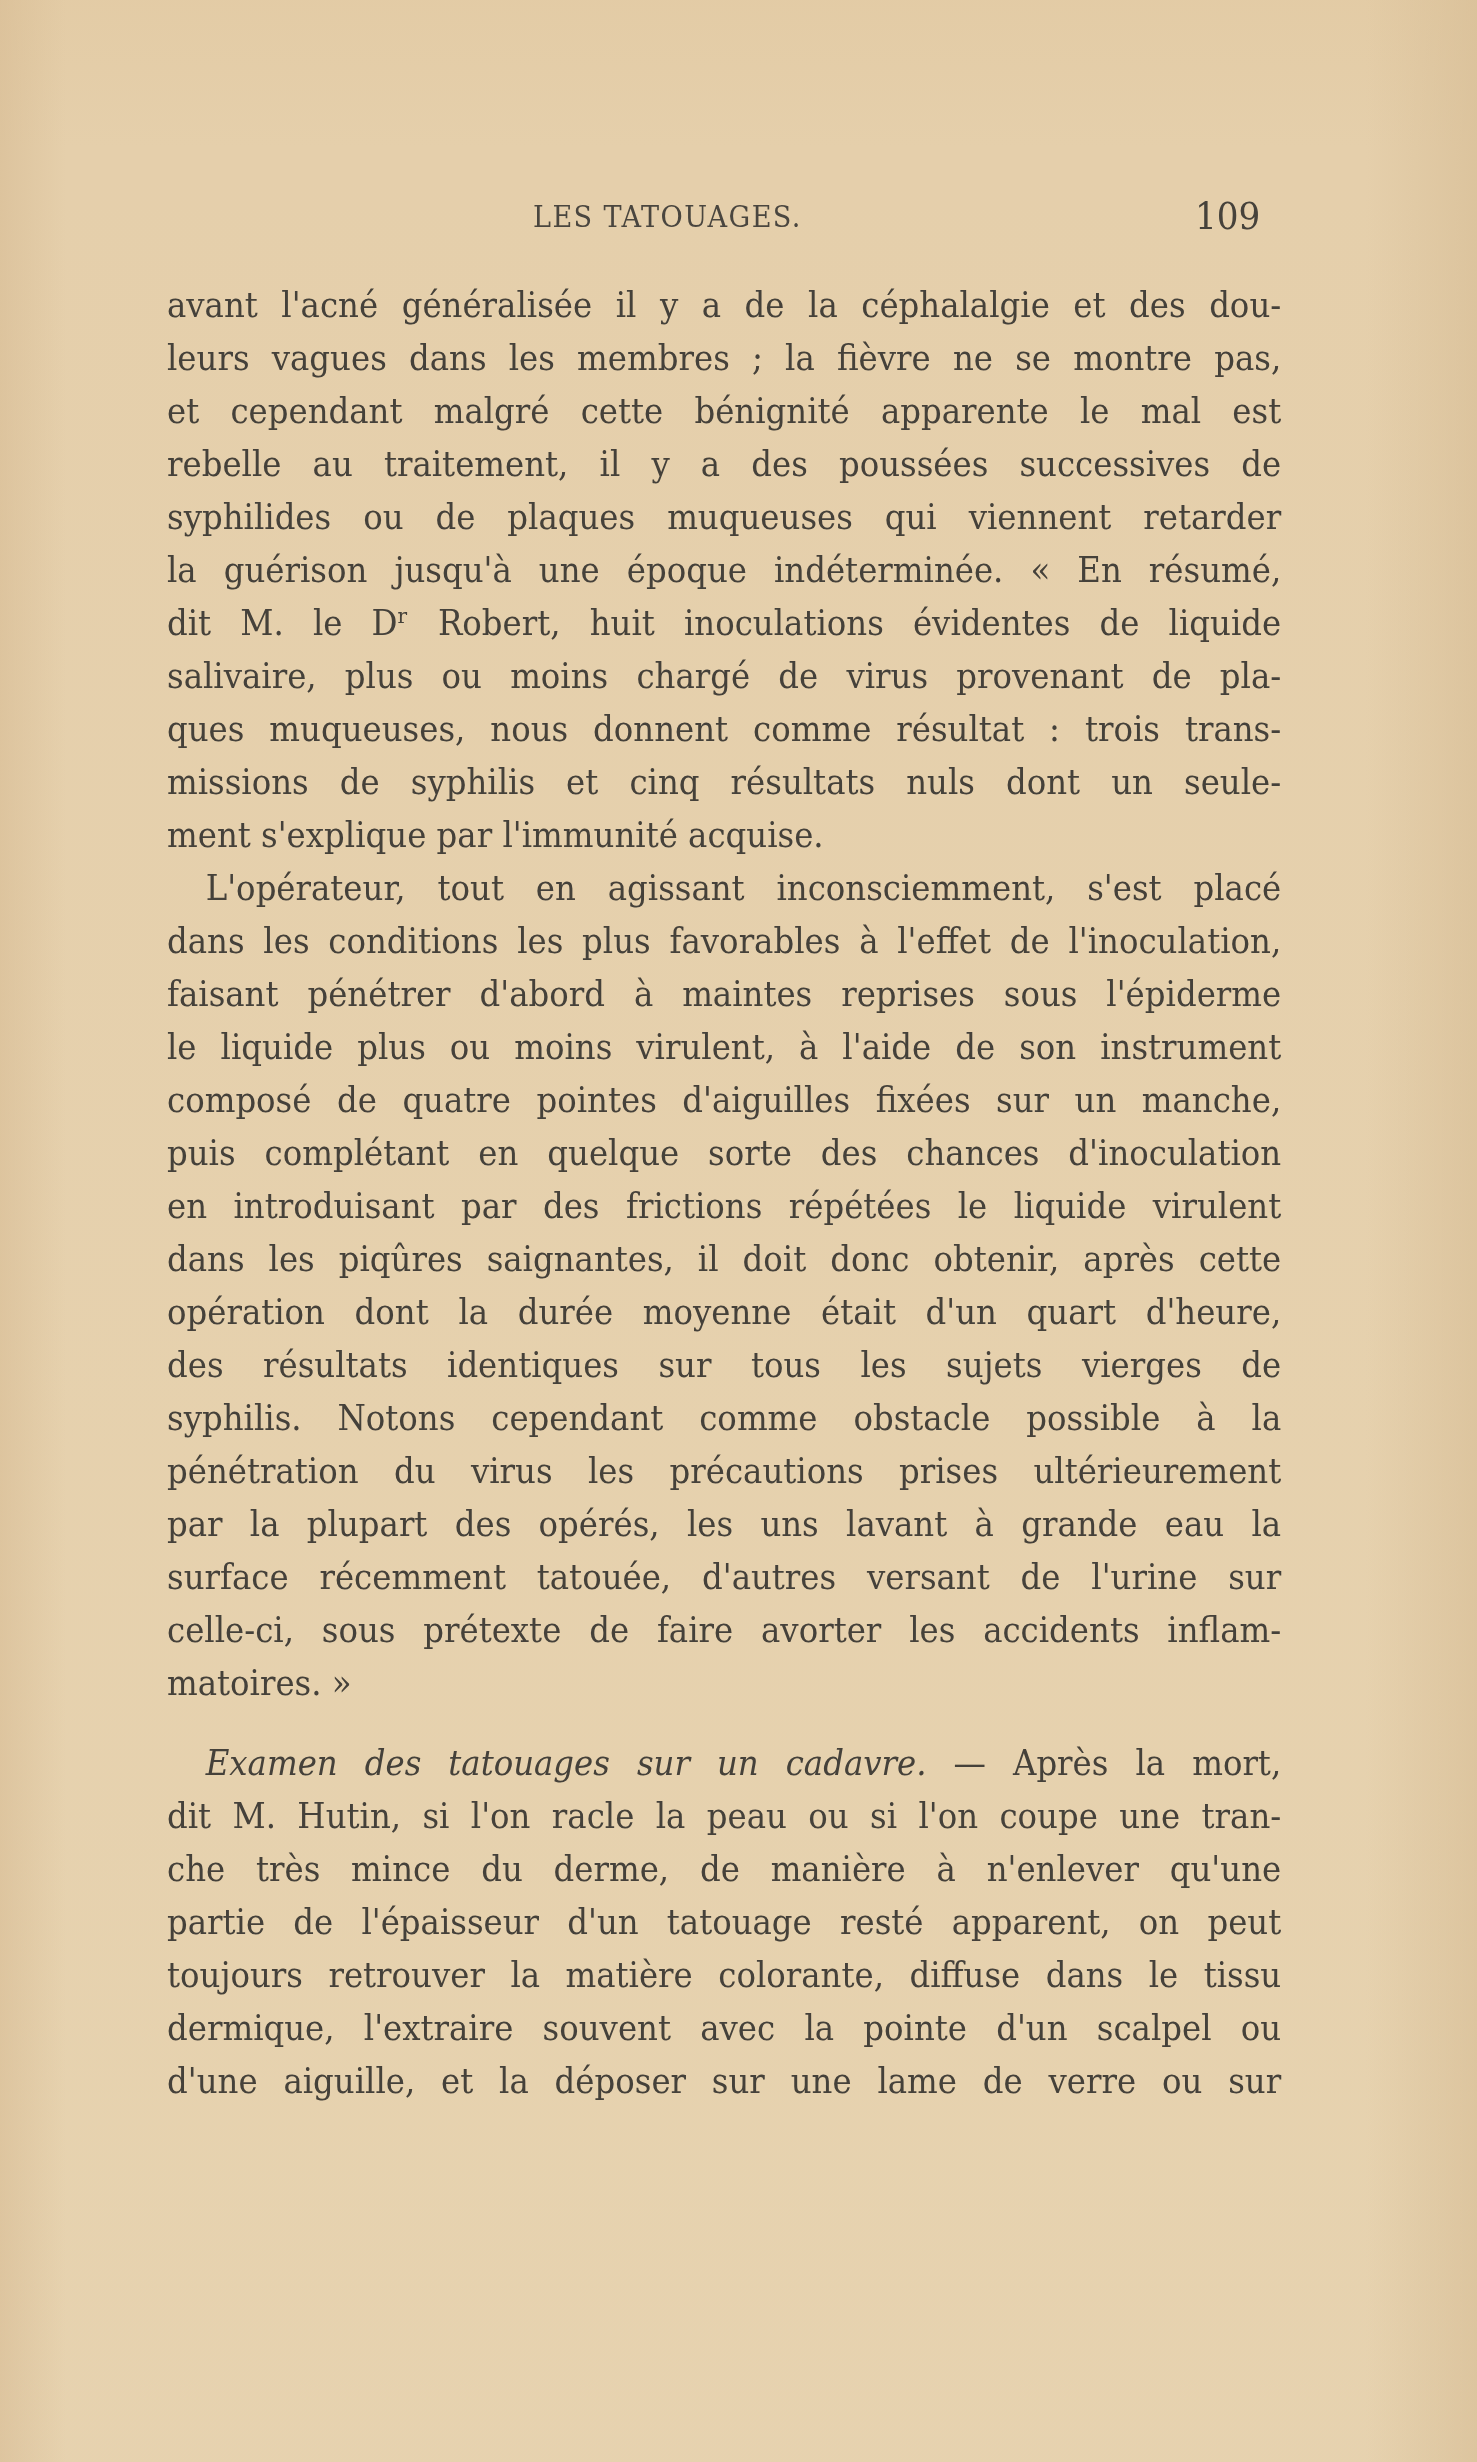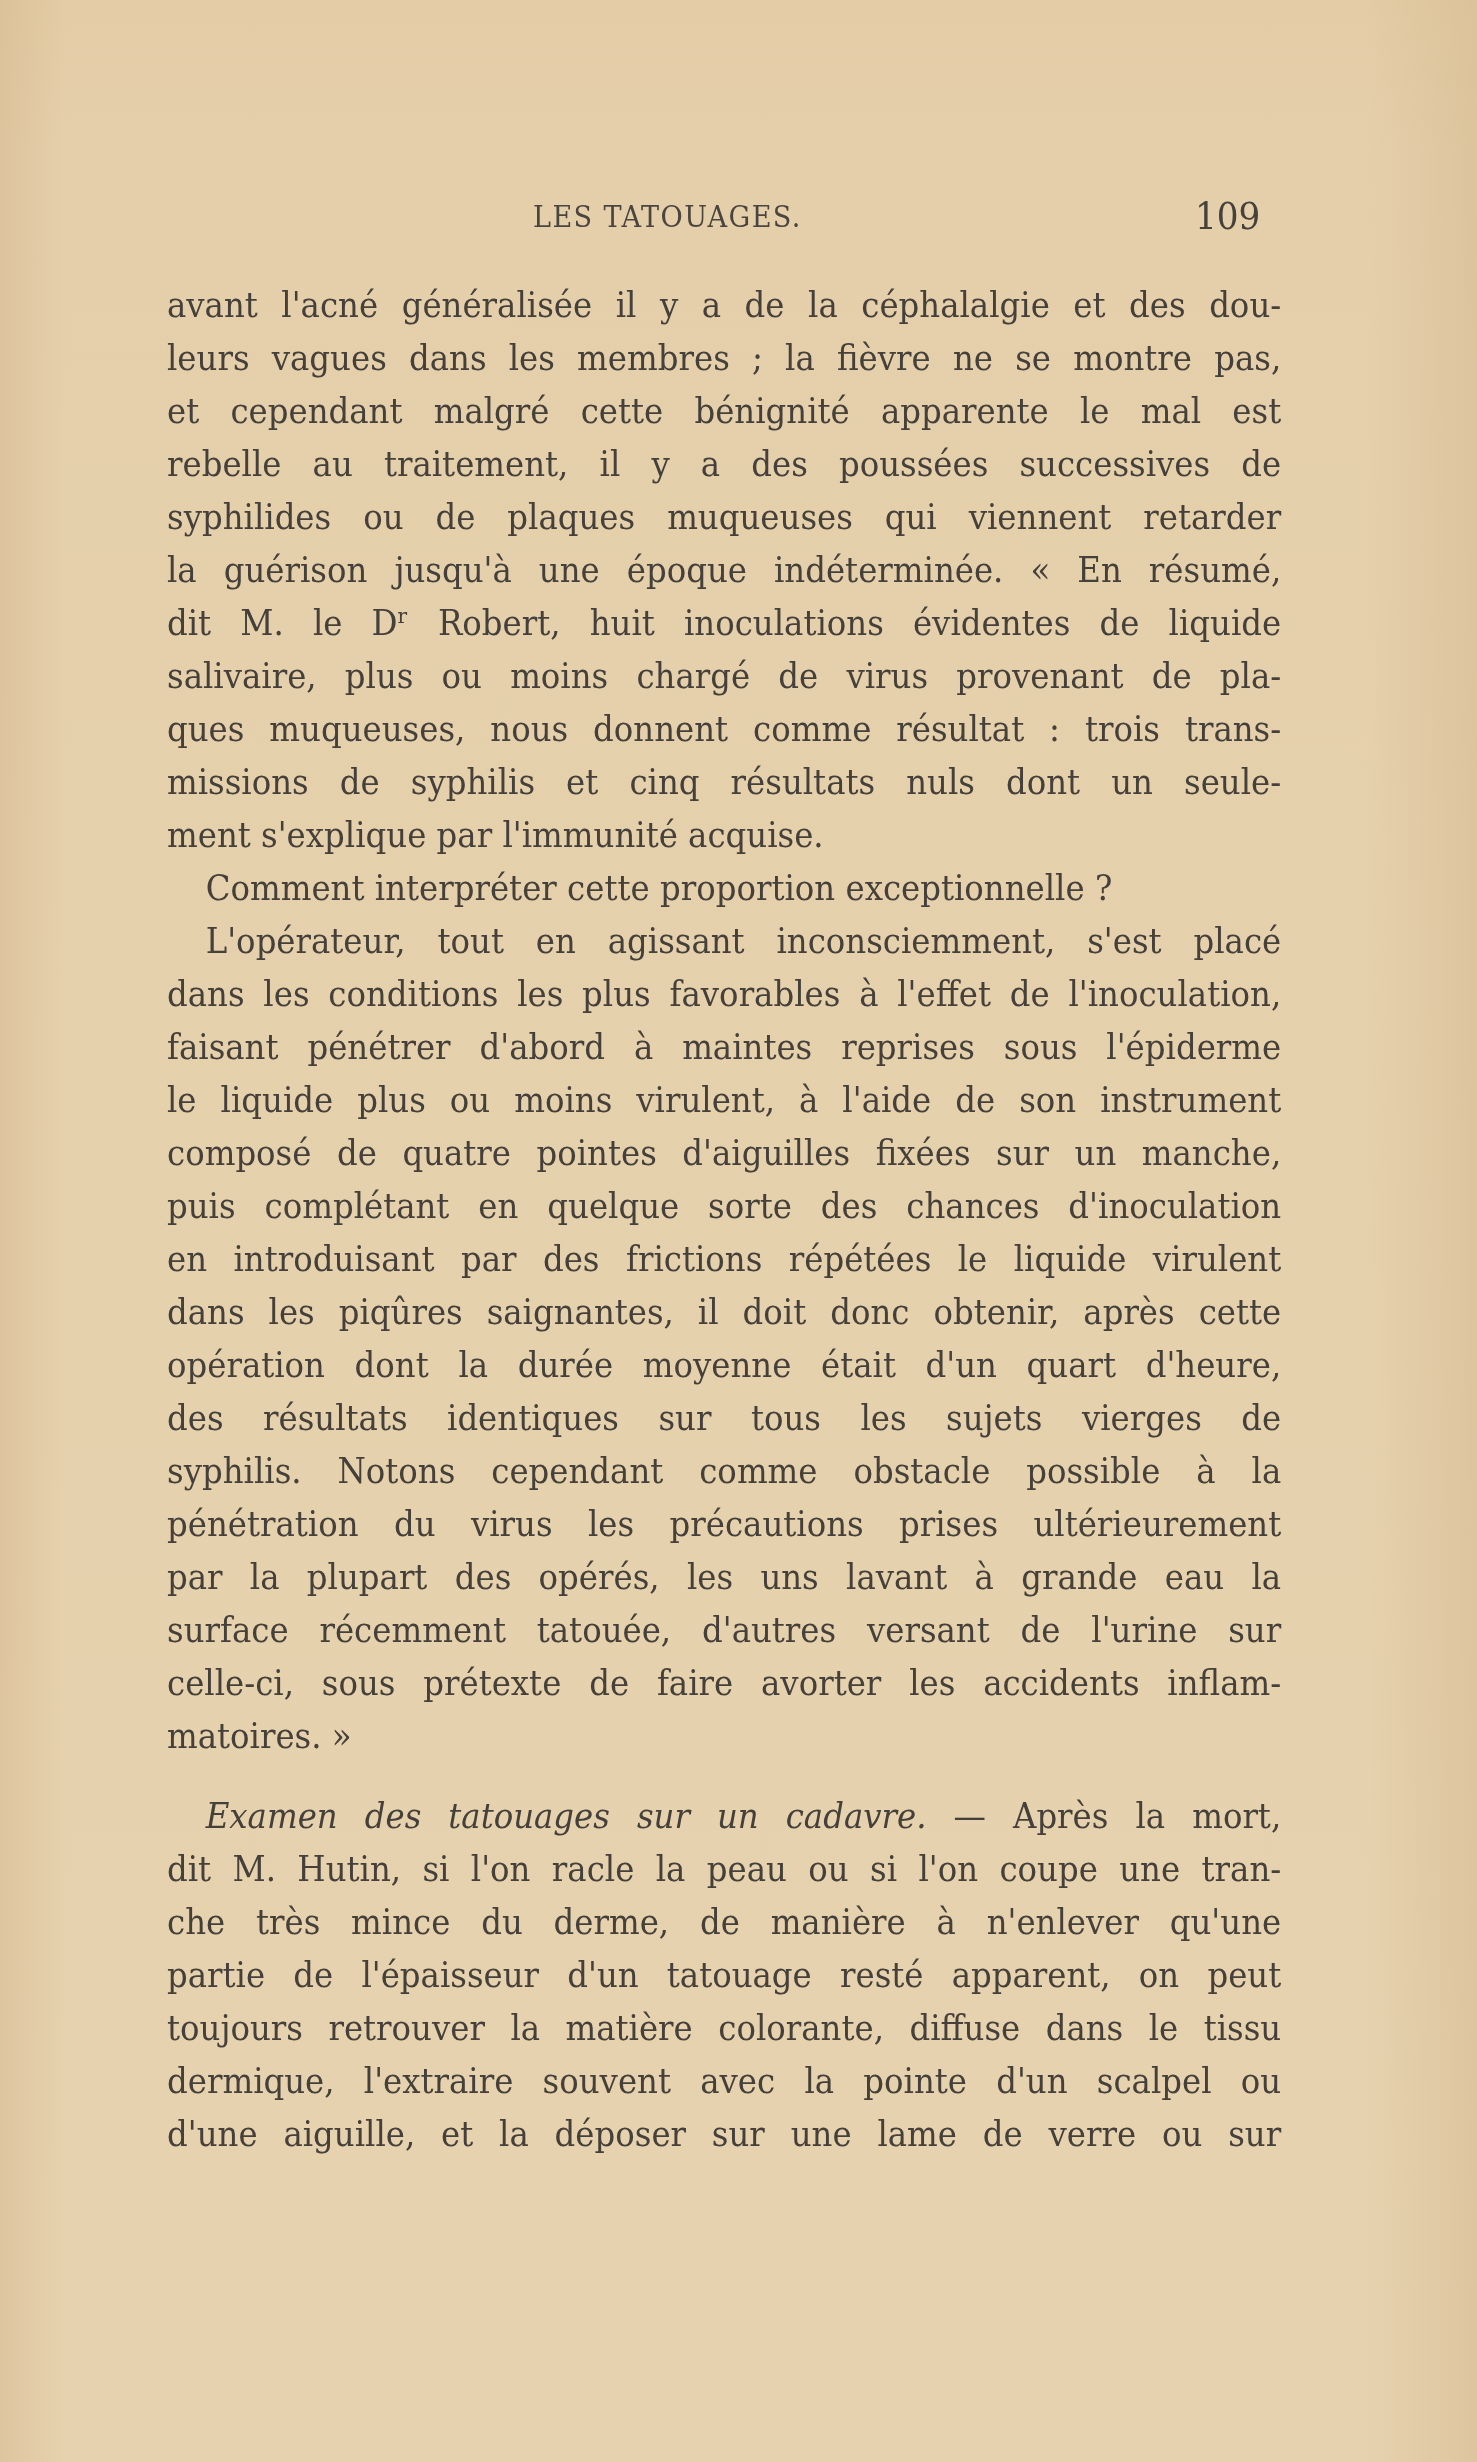--- a/index.html
+++ b/index.html
@@ -96,23 +96,20 @@
     <div class="line">rebelle au traitement, il y a des poussées successives de</div>
     <div class="line">syphilides ou de plaques muqueuses qui viennent retarder</div>
     <div class="line">la guérison jusqu'à une époque indéterminée. « En résumé,</div>
     <div class="line">dit M. le Dʳ Robert, huit inoculations évidentes de liquide</div>
     <div class="line">salivaire, plus ou moins chargé de virus provenant de pla-</div>
     <div class="line">ques muqueuses, nous donnent comme résultat : trois trans-</div>
     <div class="line">missions de syphilis et cinq résultats nuls dont un seule-</div>
     <div class="line last">ment s'explique par l'immunité acquise.</div>
   </div>
 
-  <div>
-    <div class="line indent last">Comment interpréter cette proportion exceptionnelle ?</div>
-  </div>
 
   <div>
     <div class="line indent">L'opérateur, tout en agissant inconsciemment, s'est placé</div>
     <div class="line">dans les conditions les plus favorables à l'effet de l'inoculation,</div>
     <div class="line">faisant pénétrer d'abord à maintes reprises sous l'épiderme</div>
     <div class="line">le liquide plus ou moins virulent, à l'aide de son instrument</div>
     <div class="line">composé de quatre pointes d'aiguilles fixées sur un manche,</div>
     <div class="line">puis complétant en quelque sorte des chances d'inoculation</div>
     <div class="line">en introduisant par des frictions répétées le liquide virulent</div>
     <div class="line">dans les piqûres saignantes, il doit donc obtenir, après cette</div>

